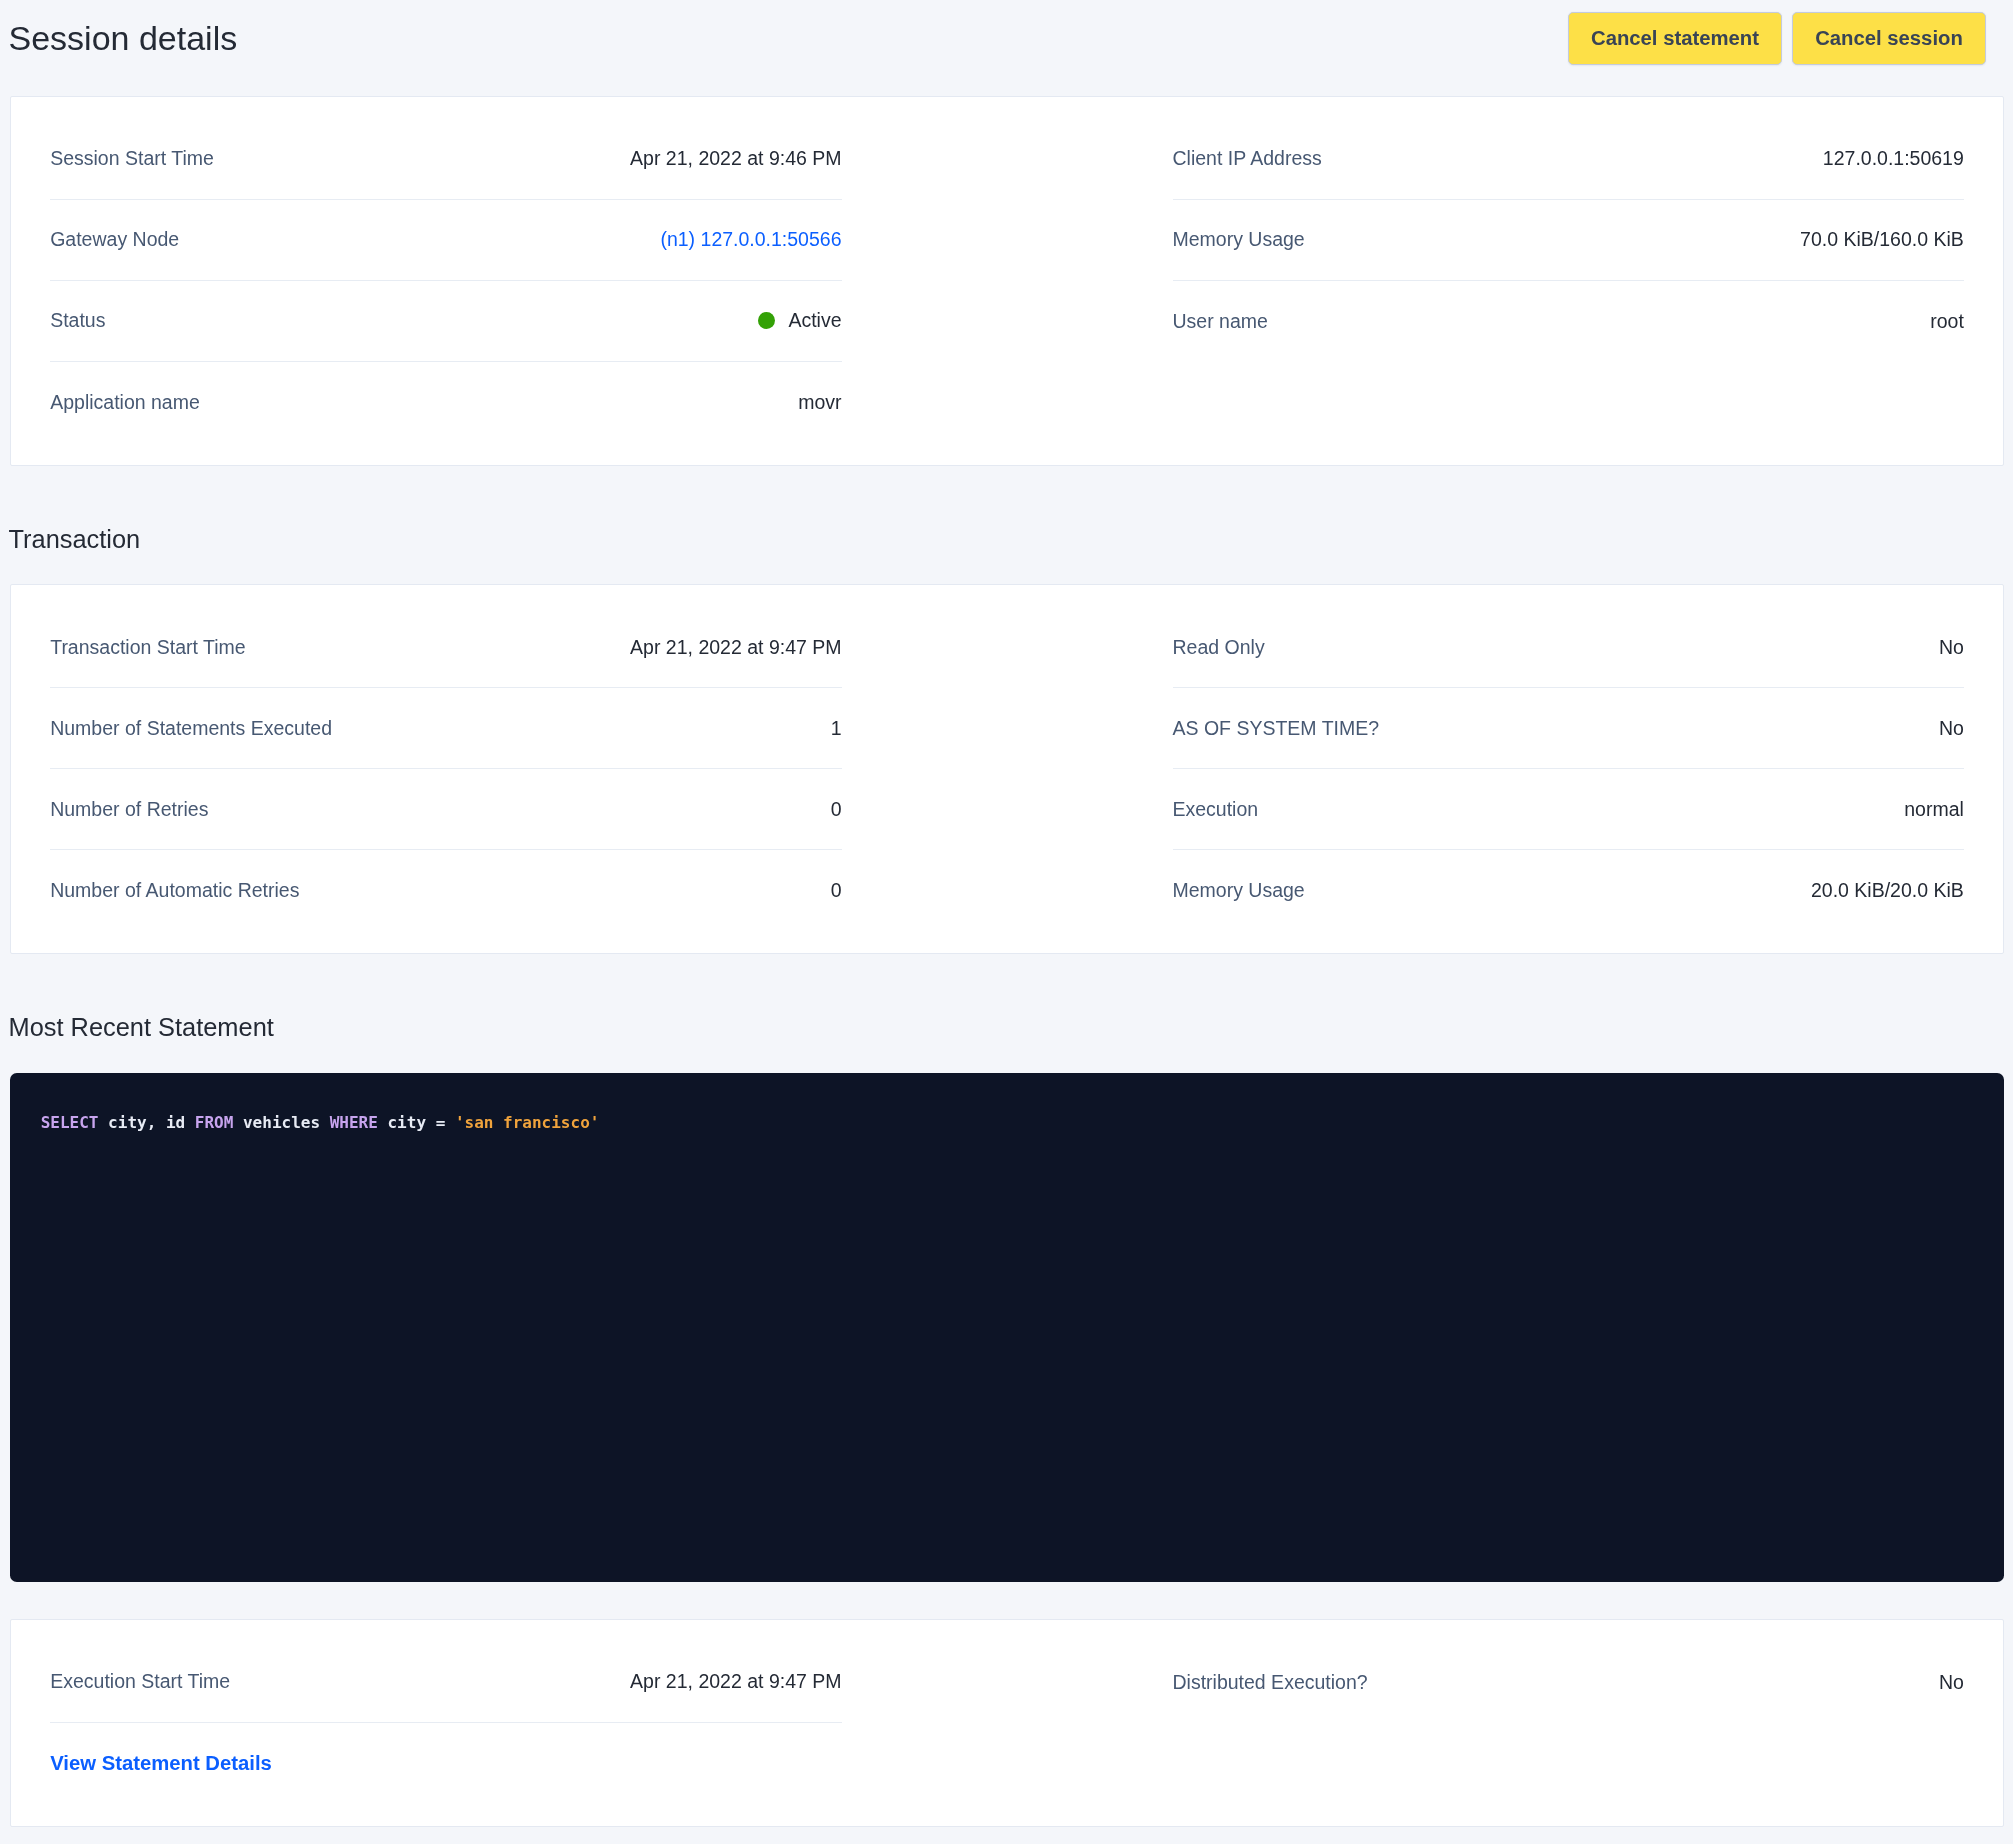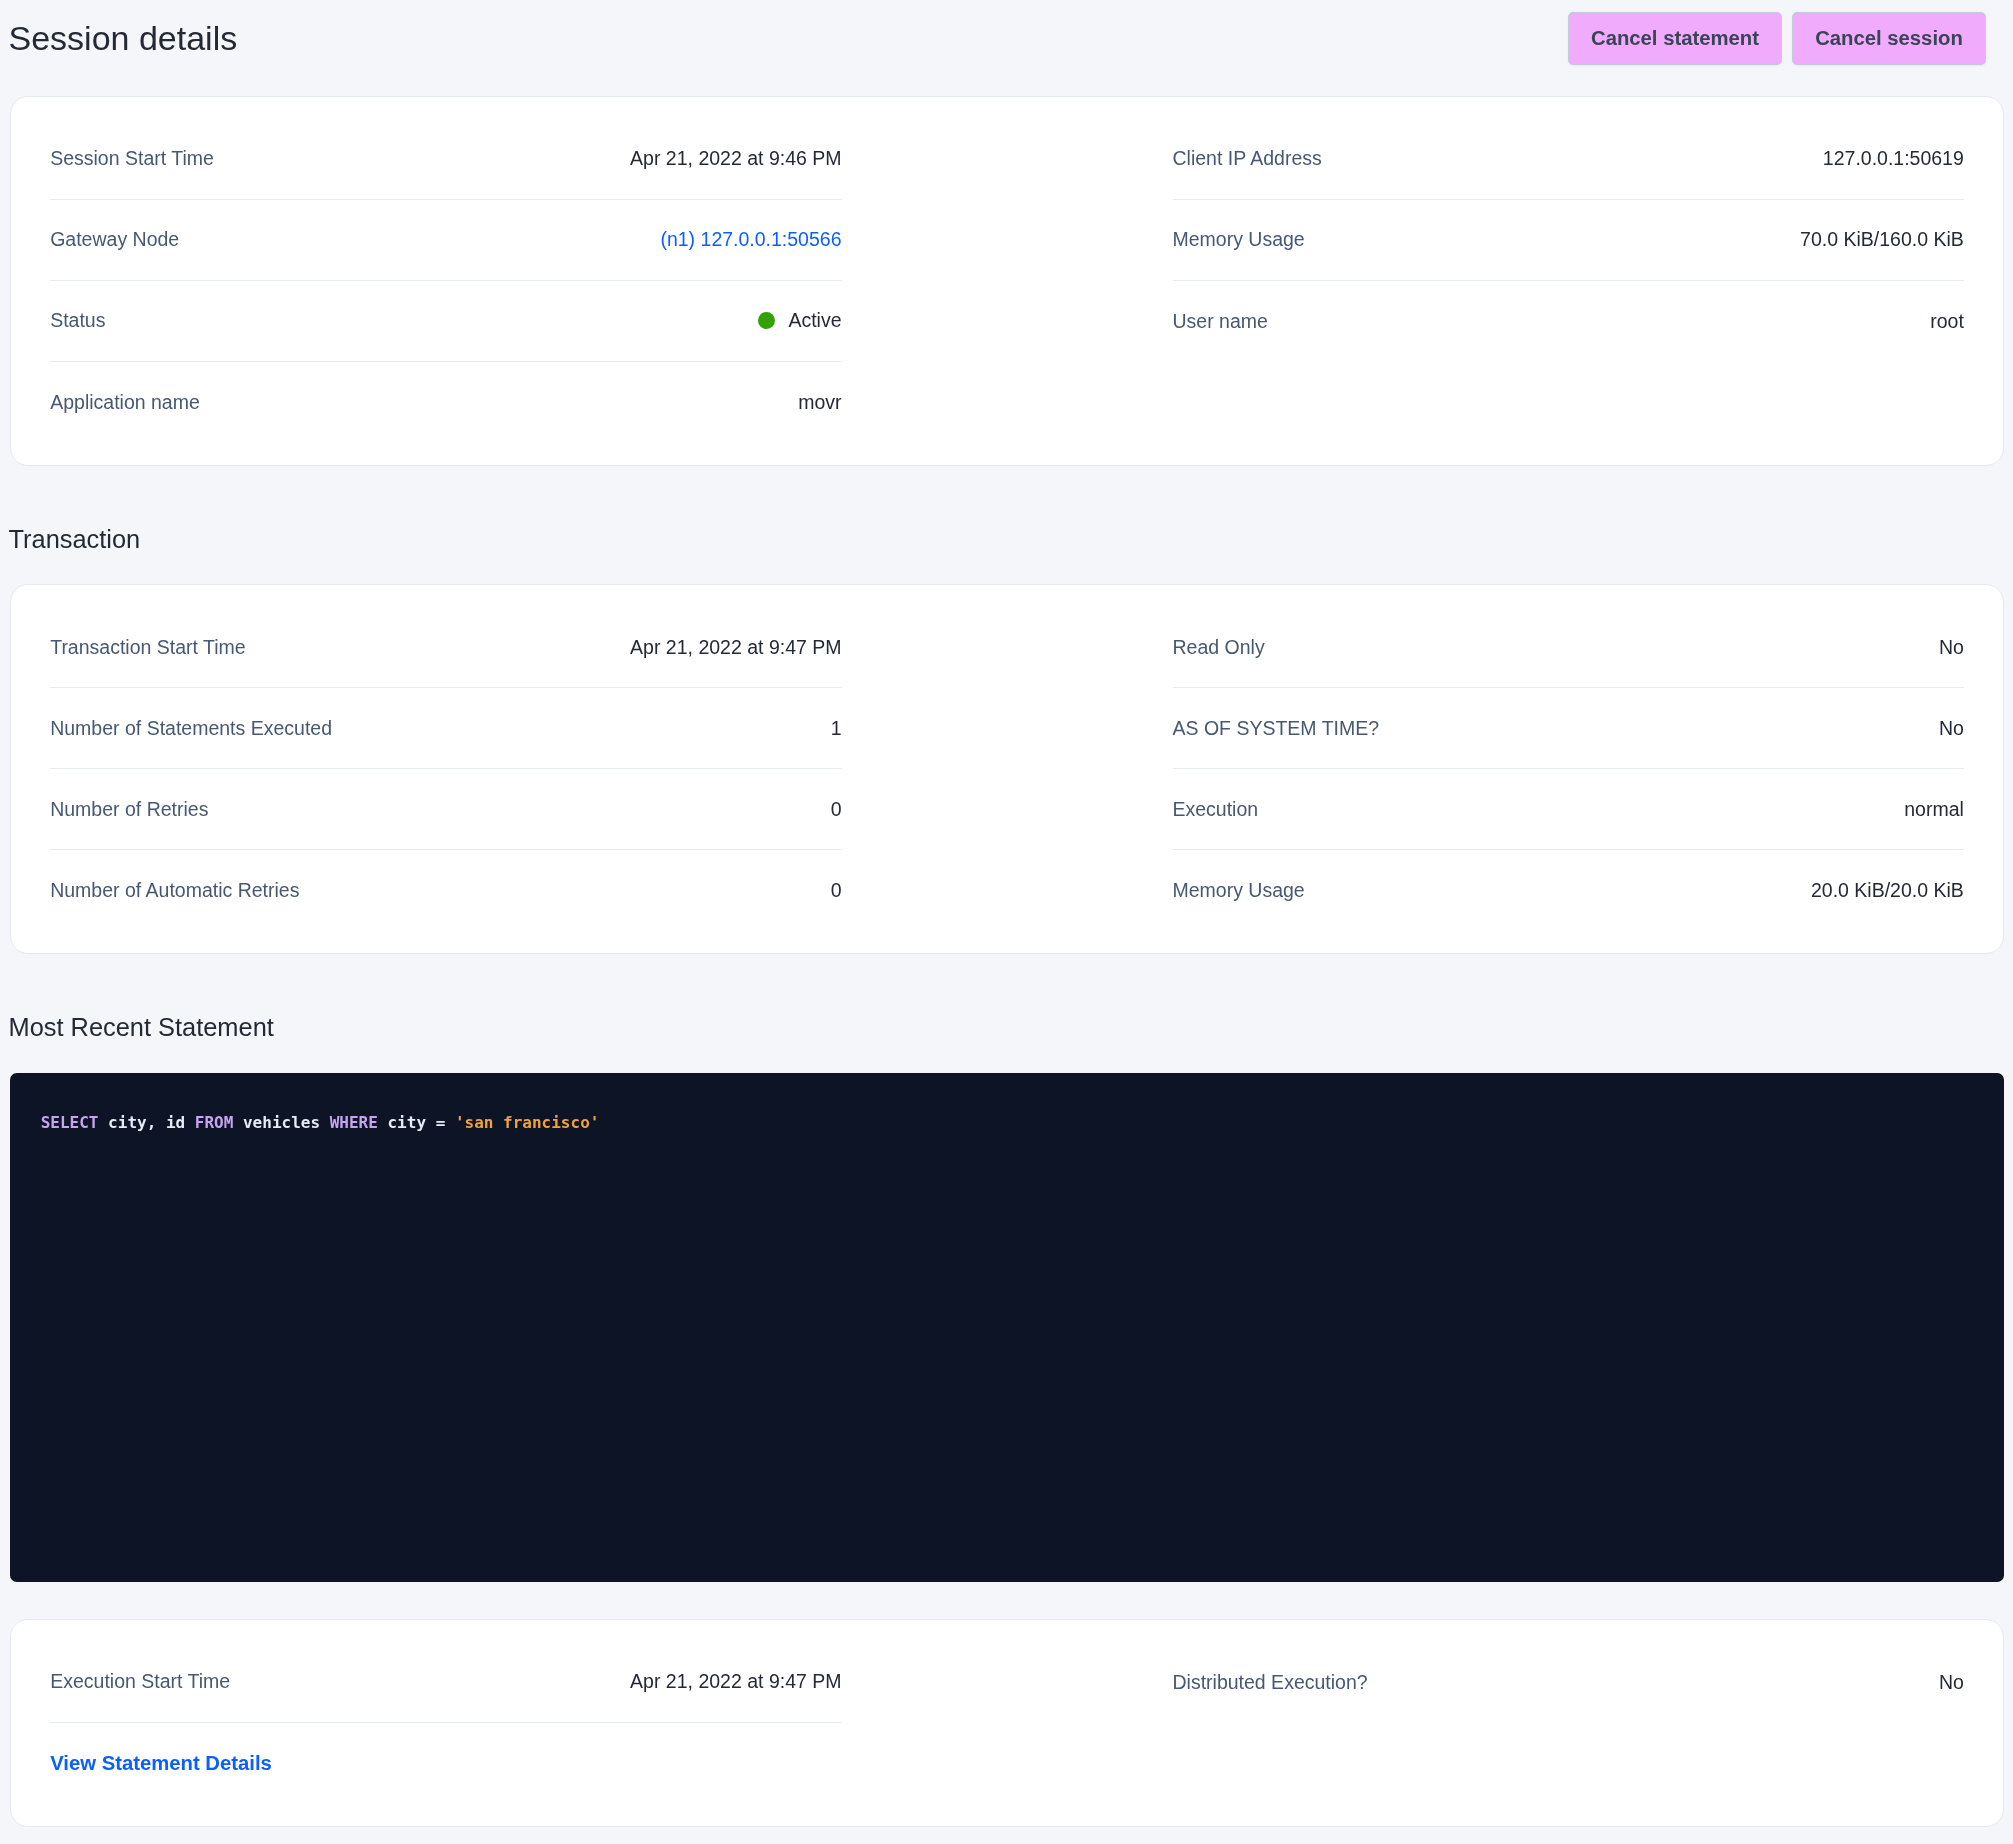--- a/index.html
+++ b/index.html
@@ -11,36 +11,36 @@
     color:#394455;
     overflow:hidden;
   }
   .container { padding:12px 10.2px 0 10.2px; }
 
   
   .topbar { display:flex; justify-content:space-between; align-items:flex-start; margin-bottom:30.5px; }
   h1.page-title { font-size:34px; font-weight:400; color:#242a35; margin:6.8px 0 0 -1.7px; }
   .actions { display:flex; gap:10.2px; margin-right:18px; }
   .btn {
-    background:#f0abfc;
+    background:#fde047;
     border:0.8px solid #c4cbdc;
     border-radius:5.1px;
     height:53px;
     padding:0 22px;
     font-family:"Liberation Sans","DejaVu Sans",sans-serif;
     font-size:20.3px; font-weight:700; color:#394455;
     box-shadow:0 0.8px 1.7px rgba(60,72,100,.08);
     cursor:pointer;
   }
 
   
   .card {
     background:#ffffff;
     border:0.8px solid #e4e9f2;
-    border-radius:18px;
+    border-radius:2px;
     padding:22px 39px;
     display:grid;
     grid-template-columns:1fr 1fr;
     column-gap:331px;
   }
   .row {
     height:81px;
     display:flex; justify-content:space-between; align-items:center;
     border-bottom:0.8px solid #e7ecf3;
     font-size:19.5px;

